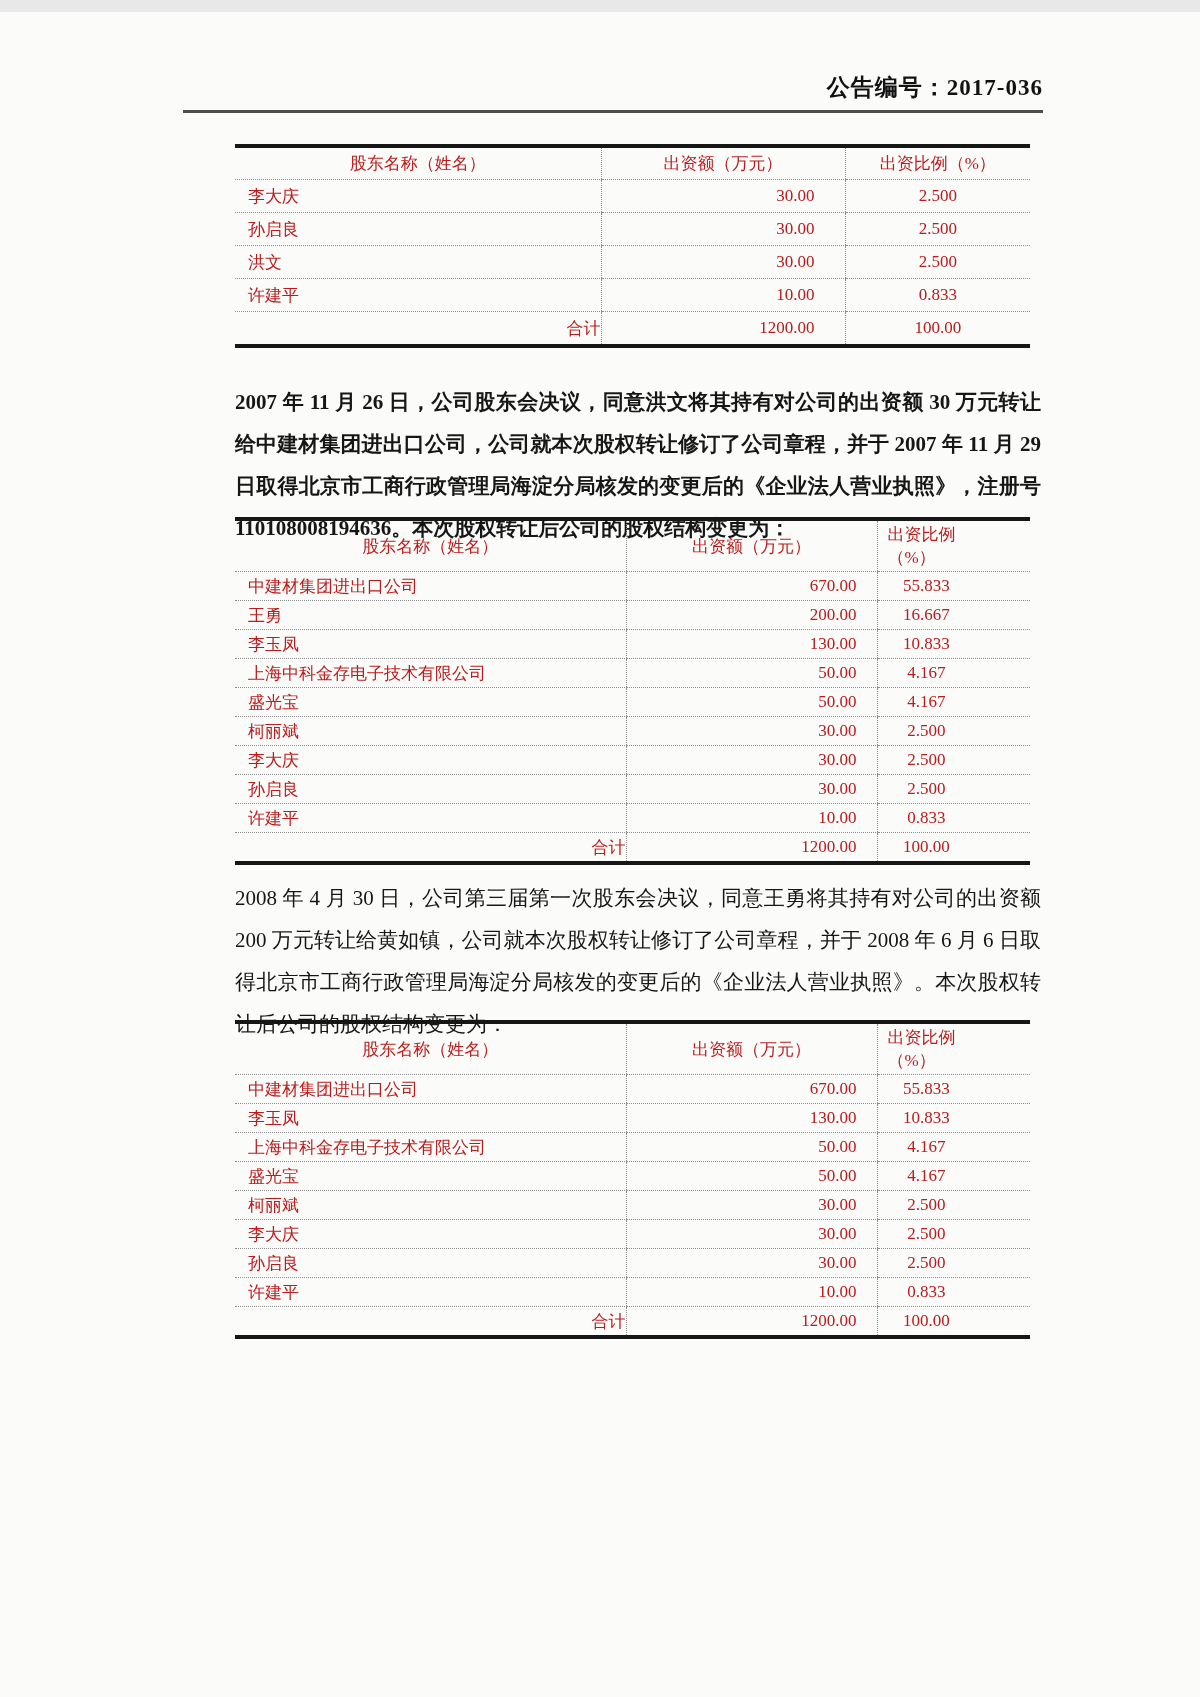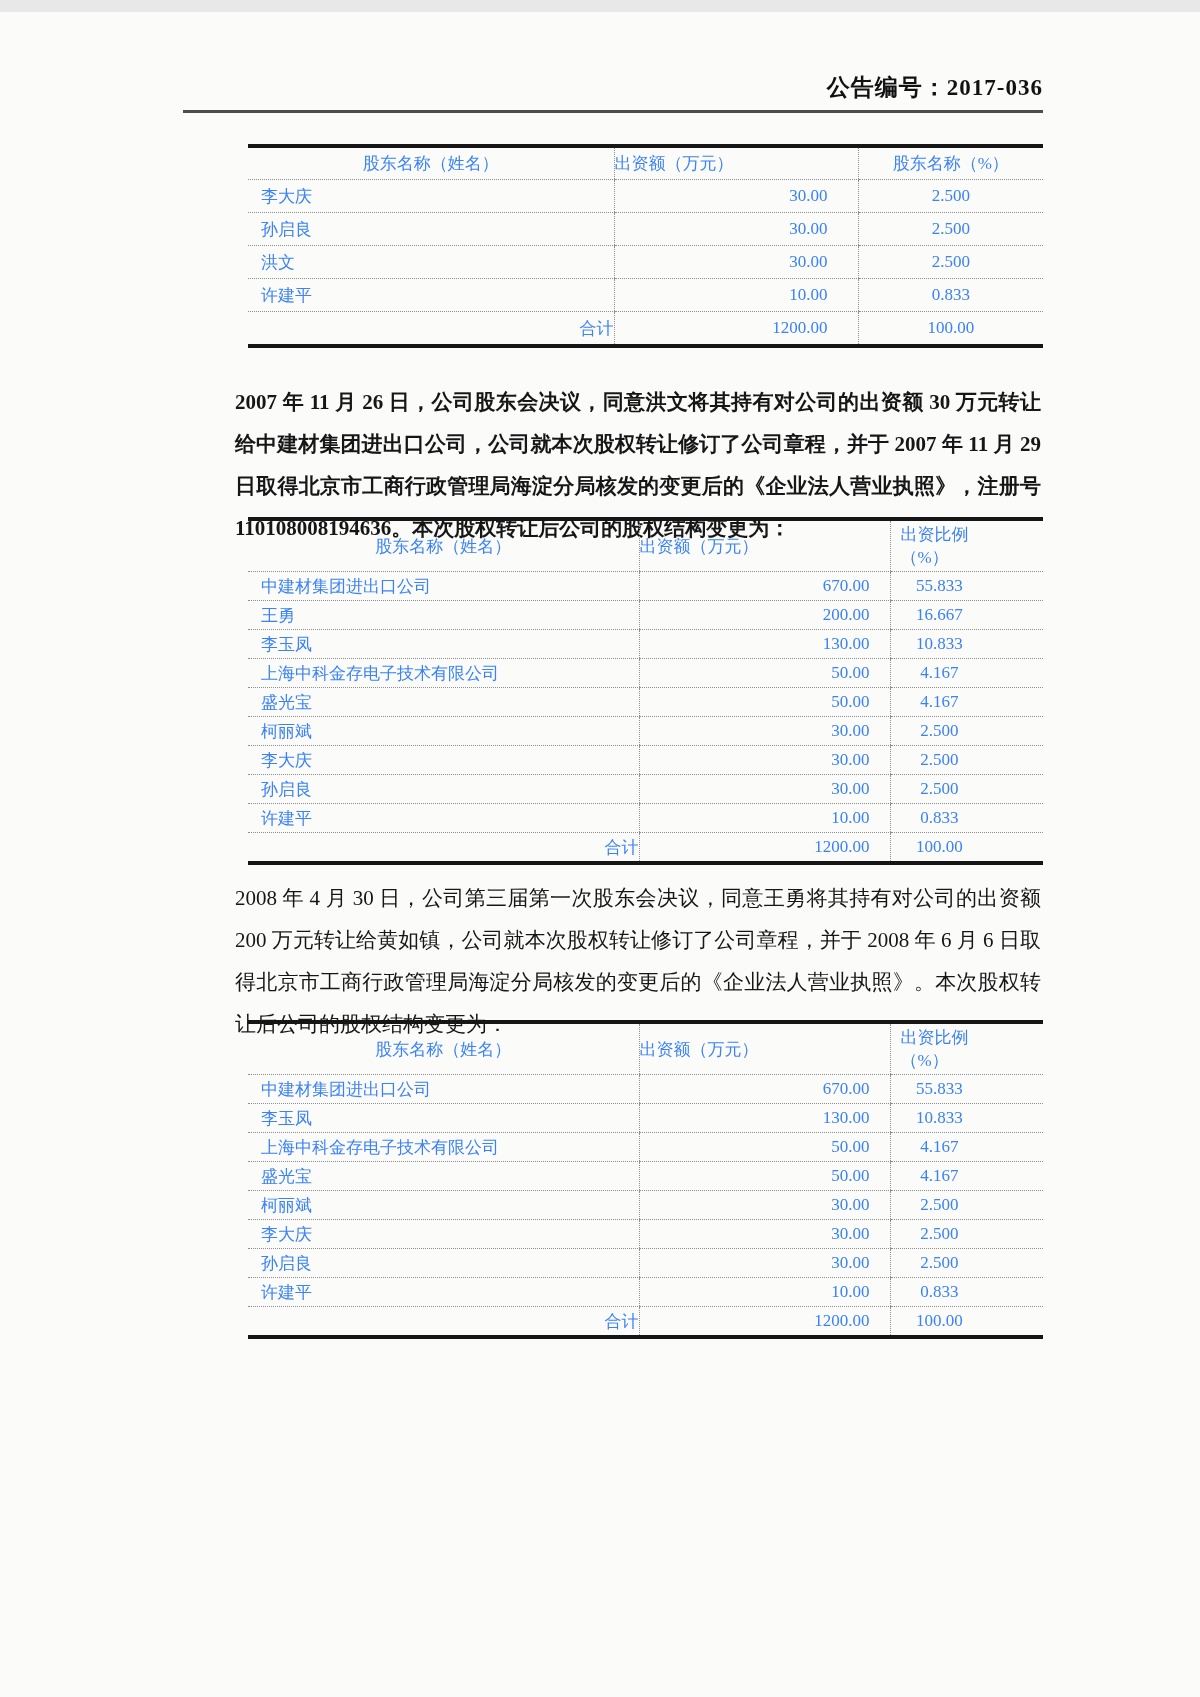--- a/index.html
+++ b/index.html
@@ -47,44 +47,44 @@
     text-align: justify;
     color: #161616;
   }
   #para-1 { top: 348px; font-weight: bold; }
   #para-2 { top: 844px; }
   #para-3 { top: 1340px; line-height: 44px; }
 
   
   table.doc-table {
     position: absolute;
-    left: 248px;
+    left: 235px;
     width: 795px;
     border-collapse: collapse;
     table-layout: fixed;
     border-top: 4px solid #161616;
     border-bottom: 4px solid #161616;
     font-size: 17px;
-    color: #3b82f6;
+    color: #b91c1c;
   }
   .doc-table th, .doc-table td {
     font-weight: normal;
     padding: 0;
     vertical-align: middle;
     border-bottom: 1px dotted #8f8f8f;
   }
   .doc-table th + th, .doc-table td + td {
     border-left: 1px dotted #8f8f8f;
   }
   .doc-table tfoot td { border-bottom: none; }
 
   .doc-table td.col-name  { text-align: left; padding-left: 13px; }
   .doc-table th.col-name  { text-align: center; }
   .doc-table td.col-amount { text-align: right; }
-  .doc-table th.col-amount { text-align: left; }
+  .doc-table th.col-amount { text-align: center; }
   .doc-table tfoot td.col-name { text-align: right; padding-left: 0; }
 
   
   #table-1 { top: 132px; }
   #table-1 th { height: 31px; }
   #table-1 td { height: 32px; }
   #table-1 td.col-amount { padding-right: 30px; }
   #table-1 th.col-ratio, #table-1 td.col-ratio { text-align: center; }
 
   
@@ -112,21 +112,21 @@
   <table class="doc-table" id="table-1">
     <colgroup>
       <col style="width:366px">
         <col style="width:244px">
         <col style="width:185px">
     </colgroup>
     <thead>
       <tr>
         <th class="col-name">股东名称（姓名）</th>
         <th class="col-amount">出资额（万元）</th>
-        <th class="col-ratio">股东名称（%）</th>
+        <th class="col-ratio">出资比例（%）</th>
       </tr>
     </thead>
     <tbody>
         <tr>
           <td class="col-name">李大庆</td>
           <td class="col-amount">30.00</td>
           <td class="col-ratio">2.500</td>
         </tr>
         <tr>
           <td class="col-name">孙启良</td>

